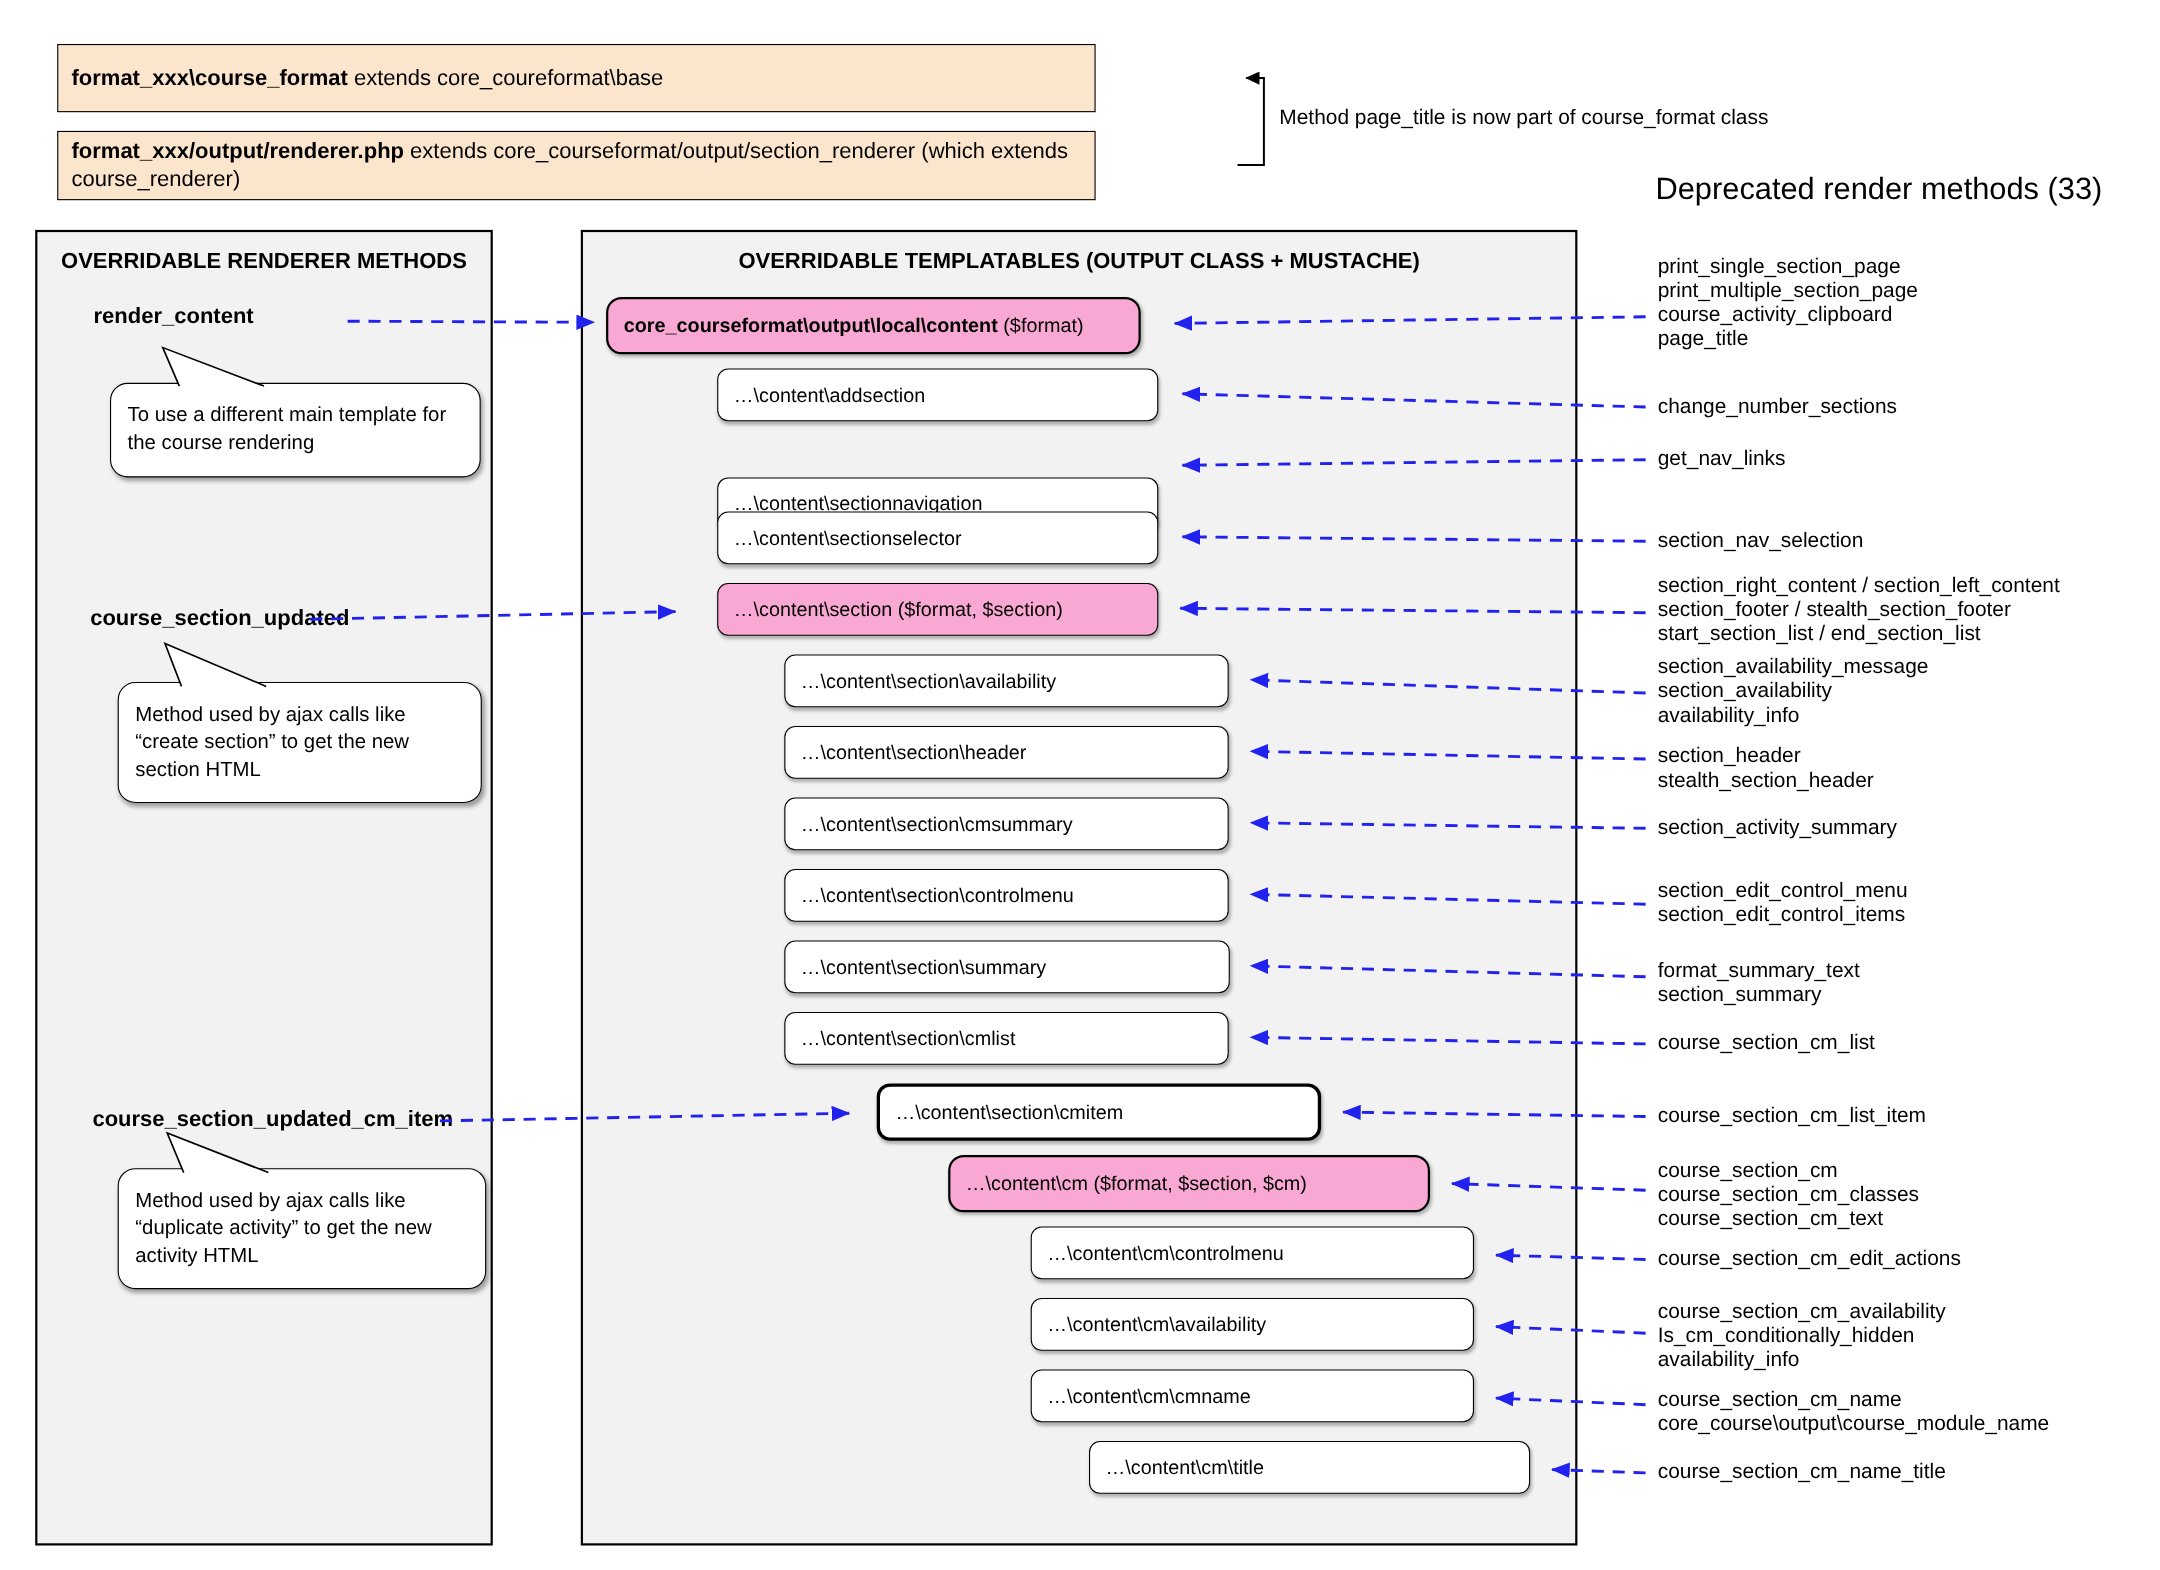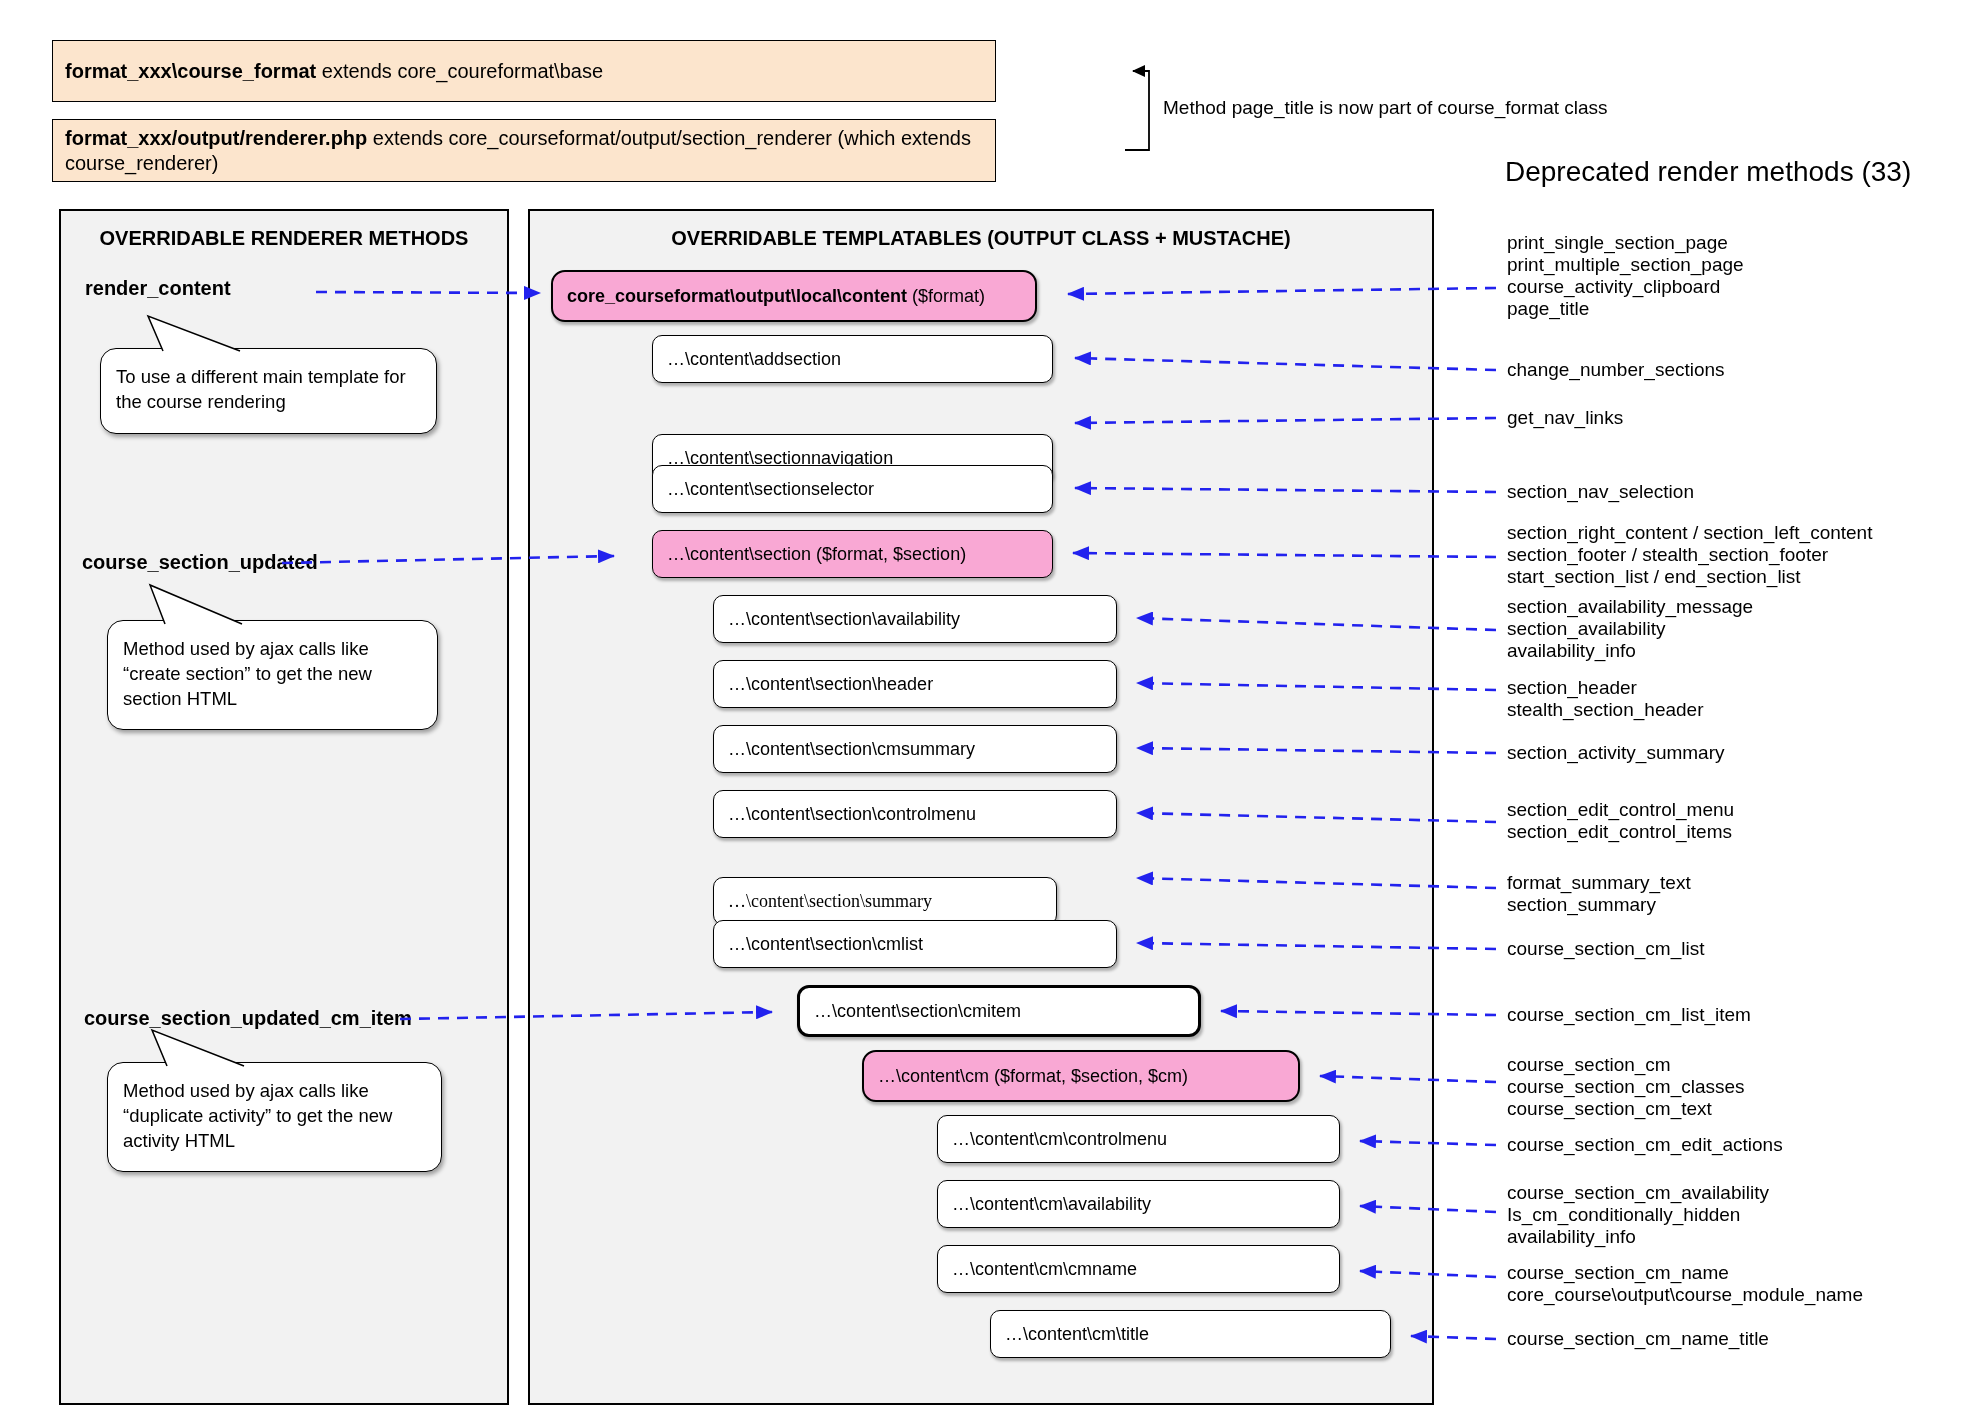--- a/index.html
+++ b/index.html
@@ -32,21 +32,21 @@
   <div class="topbox" style="top:40px;height:62px;">
       <span><b>format_xxx\course_format</b><span> extends core_coureformat\base</span></span>
     </div>
   <div class="topbox" style="top:119px;height:63px;white-space:normal;line-height:25px;">
       <span><b>format_xxx/output/renderer.php</b><span> extends core_courseformat/output/section_renderer (which extends course_renderer)</span></span>
     </div>
   <div id="note">Method page_title is now part of course_format class</div>
 
   <div id="dep-title">Deprecated render methods (33)</div>
 
-  <div class="panel" style="left:59px;width:450px;">
+  <div class="panel" style="left:32px;width:416px;">
     <div class="panel-title">OVERRIDABLE RENDERER METHODS</div>
   </div>
   <div class="method" style="left:85px;top:277px;">render_content</div>
   <div class="method" style="left:82px;top:551px;">course_section_updated</div>
   <div class="method" style="left:84px;top:1007px;">course_section_updated_cm_item</div>
 
   <div class="bubble" style="left:100px;top:348px;width:337px;height:86px;">
     <div>To use a different main template for</div>
     <div>the course rendering</div>
   </div>
@@ -69,21 +69,21 @@
       <span><b>core_courseformat\output\local\content</b><span> ($format)</span></span>
     </div>
   <div class="shape" style="left:652px;top:335px;width:401px;height:48px;">…\content\addsection</div>
   <div class="shape" style="left:652px;top:412px;width:401px;height:48px;margin-top:22px;">…\content\sectionnavigation</div>
   <div class="shape" style="left:652px;top:465px;width:401px;height:48px;">…\content\sectionselector</div>
   <div class="shape orange" style="left:652px;top:530px;width:401px;height:48px;">…\content\section ($format, $section)</div>
   <div class="shape" style="left:713px;top:595px;width:404px;height:48px;">…\content\section\availability</div>
   <div class="shape" style="left:713px;top:660px;width:404px;height:48px;">…\content\section\header</div>
   <div class="shape" style="left:713px;top:725px;width:404px;height:48px;">…\content\section\cmsummary</div>
   <div class="shape" style="left:713px;top:790px;width:404px;height:48px;">…\content\section\controlmenu</div>
-  <div class="shape" style="left:713px;top:877px;width:344px;height:48px;font-family:Liberation Serif, serif;">…\content\section\summary</div>
+  <div class="shape" style="left:713px;top:855px;width:405px;height:48px;">…\content\section\summary</div>
   <div class="shape" style="left:713px;top:920px;width:404px;height:48px;">…\content\section\cmlist</div>
   <div class="shape b30" style="left:797px;top:985px;width:404px;height:52px;">…\content\section\cmitem</div>
   <div class="shape orange b25" style="left:862px;top:1050px;width:438px;height:52px;">…\content\cm ($format, $section, $cm)</div>
   <div class="shape" style="left:937px;top:1115px;width:403px;height:48px;">…\content\cm\controlmenu</div>
   <div class="shape" style="left:937px;top:1180px;width:403px;height:48px;">…\content\cm\availability</div>
   <div class="shape" style="left:937px;top:1245px;width:403px;height:48px;">…\content\cm\cmname</div>
   <div class="shape" style="left:990px;top:1310px;width:401px;height:48px;">…\content\cm\title</div>
 
   <div class="dep-group" style="left:1507px;top:232px;">
     <div>print_single_section_page</div>

